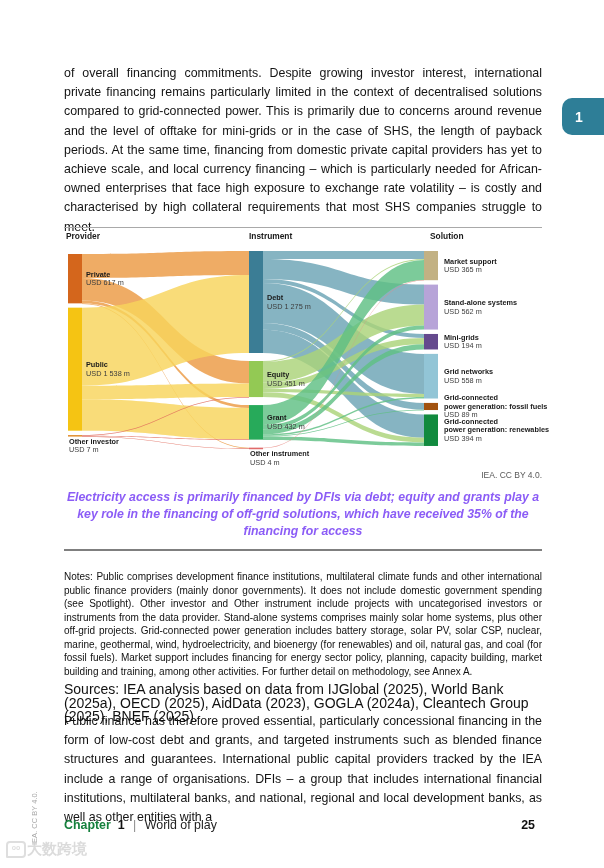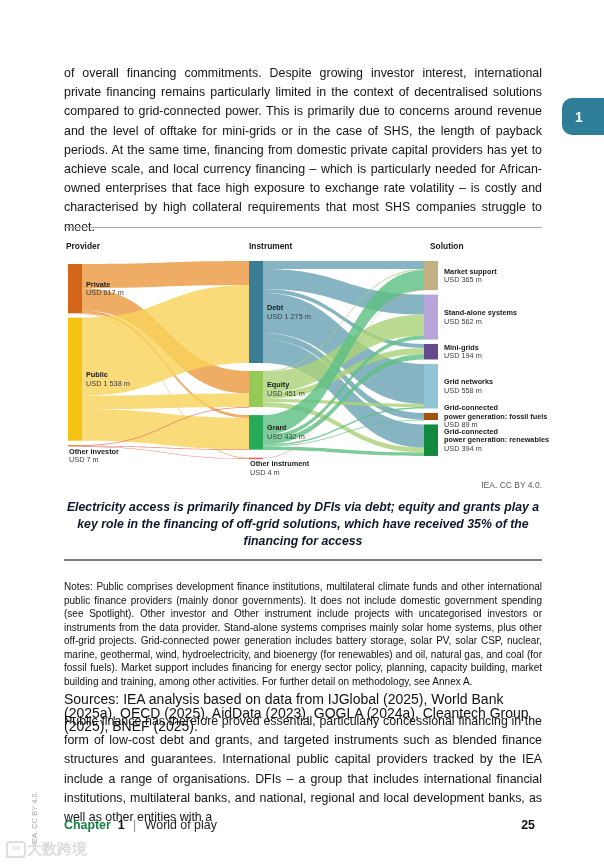--- a/index.html
+++ b/index.html
@@ -11,27 +11,27 @@
   .para1{top:64px;}
   .para2{top:712px;}
 
   .figure-block{top:219px;}
   .figure-header{display:flex;align-items:flex-start;}
   .figure-label{min-width:96px;font-weight:bold;font-size:12.8px;color:#000;}
   .figure-arrow{color:#2791ad;font-size:10px;vertical-align:1px;}
   .figure-title{font-weight:bold;font-size:12.8px;line-height:18px;color:#000;max-width:382px;}
   .title-rule{margin-top:8px;border-top:1px solid #a9a9a9;height:0;}
 
-  .sankey-wrap{position:relative;width:478px;height:240px;margin-top:11px;}
+  .sankey-wrap{position:relative;width:478px;height:240px;margin-top:1px;}
   svg{overflow:visible;display:block;}
 
   .iea-credit{text-align:right;font-size:8.5px;color:#595959;margin-top:1px;}
 
   .fig-caption{margin-top:9px;text-align:center;font-weight:bold;font-style:italic;
-               color:#0f172a;font-size:12.3px;line-height:17px;}
+               color:#8b5cf6;font-size:12.3px;line-height:17px;}
 
   .notes-rule{margin-top:9px;border-top:2px solid #7f7f7f;height:0;}
   .notes{margin-top:19px;font-size:10px;line-height:13.5px;text-align:justify;color:#111;}
   .sources{margin-top:5px;font-size:14px;line-height:13.5px;color:#111;}
 
   .footer{position:absolute;left:64px;right:62px;top:818px;font-size:12.4px;}
   .footer .chapter{color:#15803d;font-weight:bold;}
   .footer .chapnum{font-weight:bold;color:#111;}
   .footer .sep{color:#8c8c8c;padding:0 5px;}
   .footer .section{color:#222;}

